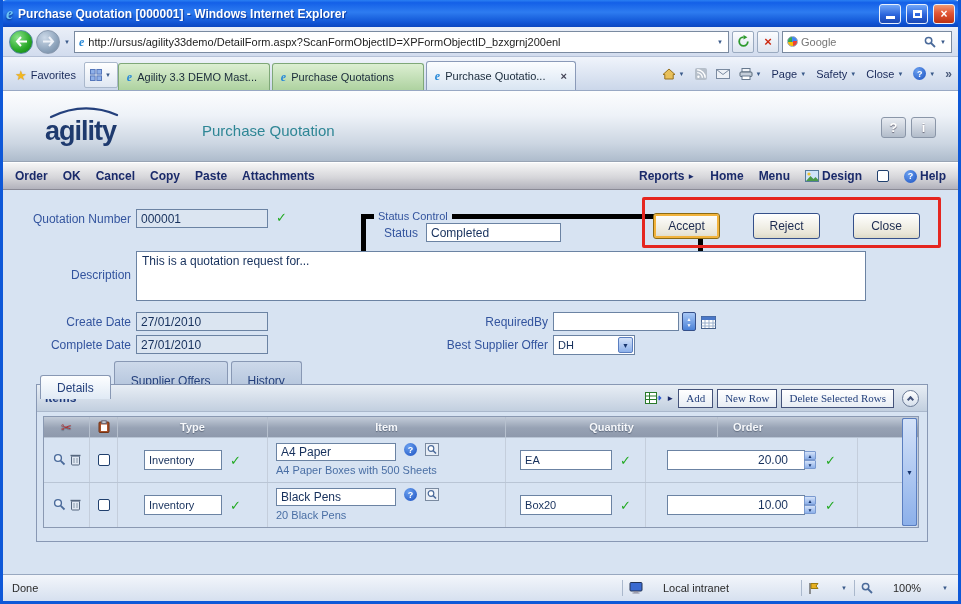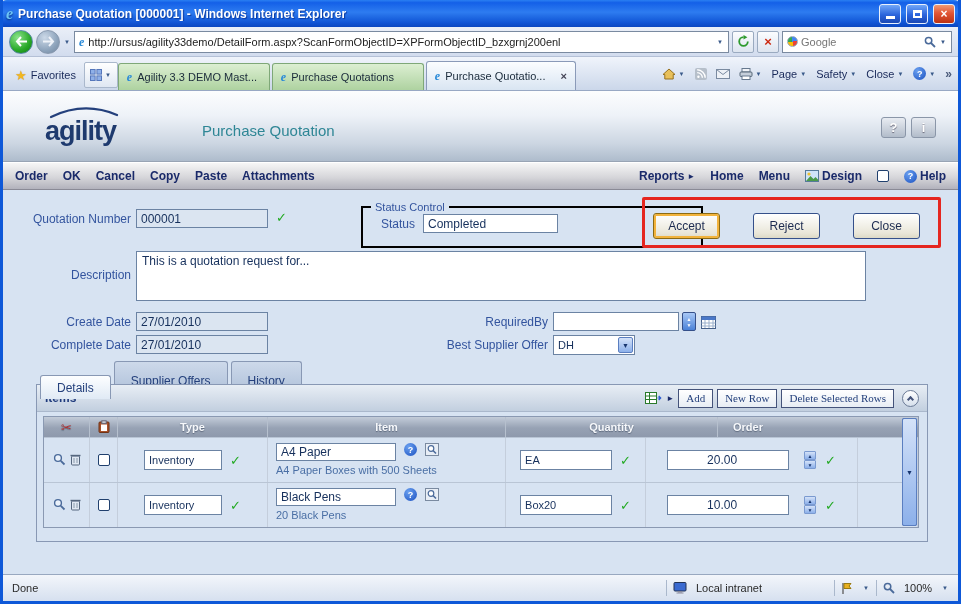--- a/index.html
+++ b/index.html
@@ -77,21 +77,21 @@
 .flex-spacer { flex: 1; }
 .sub-arrow { font-size: 8px; color: #1a2a6a; }
 .cb { width: 12px; height: 12px; background: #fff; border: 1px solid #20406e; border-radius: 2px; cursor: pointer; flex: none; }
 
 
 .form-area { position: absolute; top: 190px; left: 0; right: 0; height: 387px; background: #d7e3f2; }
 .flabel { position: absolute; color: #33549e; font-size: 12px; text-align: right; }
 .xp-input { position: absolute; border: 1px solid #6b83a3; height: 19px; font-size: 12px; color: #16305c; padding: 0 4px; background: #fff; font-family: inherit; outline: none; }
 .readonly { background: #dbe5f1; }
 .check { position: absolute; color: #22aa22; font-weight: bold; font-size: 13px; }
-.status-group { position: absolute; left: 358px; top: 11px; width: 342px; height: 47px; border: 2px solid #000000; }
+.status-group { position: absolute; left: 358px; top: 20px; width: 342px; height: 47px; border: 5px solid #000000; }
 .status-group legend { color: #33549e; font-size: 11px; padding: 0 4px; margin-left: 8px; }
 .sg-row { display: flex; align-items: center; gap: 8px; padding-left: 18px; margin-top: 1px; }
 .sg-row .xp-input { position: static; width: 135px; }
 .sg-label { color: #33549e; font-size: 12px; }
 .xp-btn { position: absolute; width: 67px; height: 26px; border: 1px solid #35508a; border-radius: 3px;
   background: linear-gradient(180deg,#ffffff,#f4f3ec 40%,#e9e6d8 80%,#ddd9c6); font-size: 12px; color: #1c2b50; cursor: pointer; font-family: inherit; }
 .xp-btn.focus { box-shadow: inset 0 0 0 2px #f2b33c; border-color: #8a6a14; }
 .red-annotation { position: absolute; left: 639px; top: 7px; width: 299px; height: 51px; border: 3px solid #e52620; border-radius: 2px; pointer-events: none; z-index: 5; }
 .desc-area { position: absolute; left: 133px; top: 61px; width: 730px; height: 50px; border: 1px solid #6b83a3; background: #fff;
   font-size: 12px; color: #16305c; padding: 2px 5px; resize: none; outline: none; font-family: inherit; }
@@ -134,32 +134,32 @@
 .cell-gap { display: flex; align-items: center; gap: 8px; }
 .cell-gap .check { position: static; }
 .row-icons { display: flex; gap: 4px; align-items: center; }
 .scissors { color: #b03030; font-size: 13px; cursor: pointer; }
 .rcb { width: 12px; height: 12px; background: #fff; border: 1px solid #20406e; border-radius: 2px; cursor: pointer; }
 .item-cell { flex-direction: column; align-items: flex-start !important; justify-content: flex-start !important; padding: 5px 0 0 8px; }
 .item-line { display: flex; align-items: flex-start; gap: 8px; border-radius: 8px; }
 .item-line .xp-input { position: static; width: 120px; height: 18px; }
 .item-desc { font-size: 11px; color: #4a6fa5; margin-top: 3px; }
 .qty-wrap { position: relative; width: 150px; height: 20px; }
-.qty-input { position: static !important; width: 122px; height: 20px; text-align: center; padding-right: 16px; }
+.qty-input { position: static !important; width: 138px; height: 20px; text-align: right; padding-right: 16px; }
 .spin { position: absolute; right: 1px; top: 1px; bottom: 1px; width: 12px; display: flex; flex-direction: column; cursor: pointer; }
 .spin span { flex: 1; display: flex; align-items: center; justify-content: center; font-size: 5px; color: #17356e;
   background: linear-gradient(180deg,#d4e2f8,#8cb0ea); border: 1px solid #7a9ad0; border-radius: 1px; }
 
 
 .statusbar { position: absolute; bottom: 0; left: 0; right: 0; height: 27px;
   background: linear-gradient(180deg,#f3f6fb,#d6e0ef); border-top: 1px solid #98a8c0;
   display: flex; align-items: center; gap: 6px; padding: 0 9px; color: #2a2a2a; }
 .sb-sep { width: 1px; height: 16px; background: #aab8cc; }
 .sb-gap { width: 60px; }
-.zoom-group, .zone-group, .flag-group { display: flex; align-items: center; gap: 9px; cursor: pointer; }
+.zoom-group, .zone-group, .flag-group { display: flex; align-items: center; gap: 20px; cursor: pointer; }
 </style>
 </head>
 <body>
 
 <div class="window">
 
   <div class="titlebar">
     <span class="ie-logo">e</span>
     <span class="title-text">Purchase Quotation [000001] - Windows Internet Explorer</span>
     <span class="winbtn">

